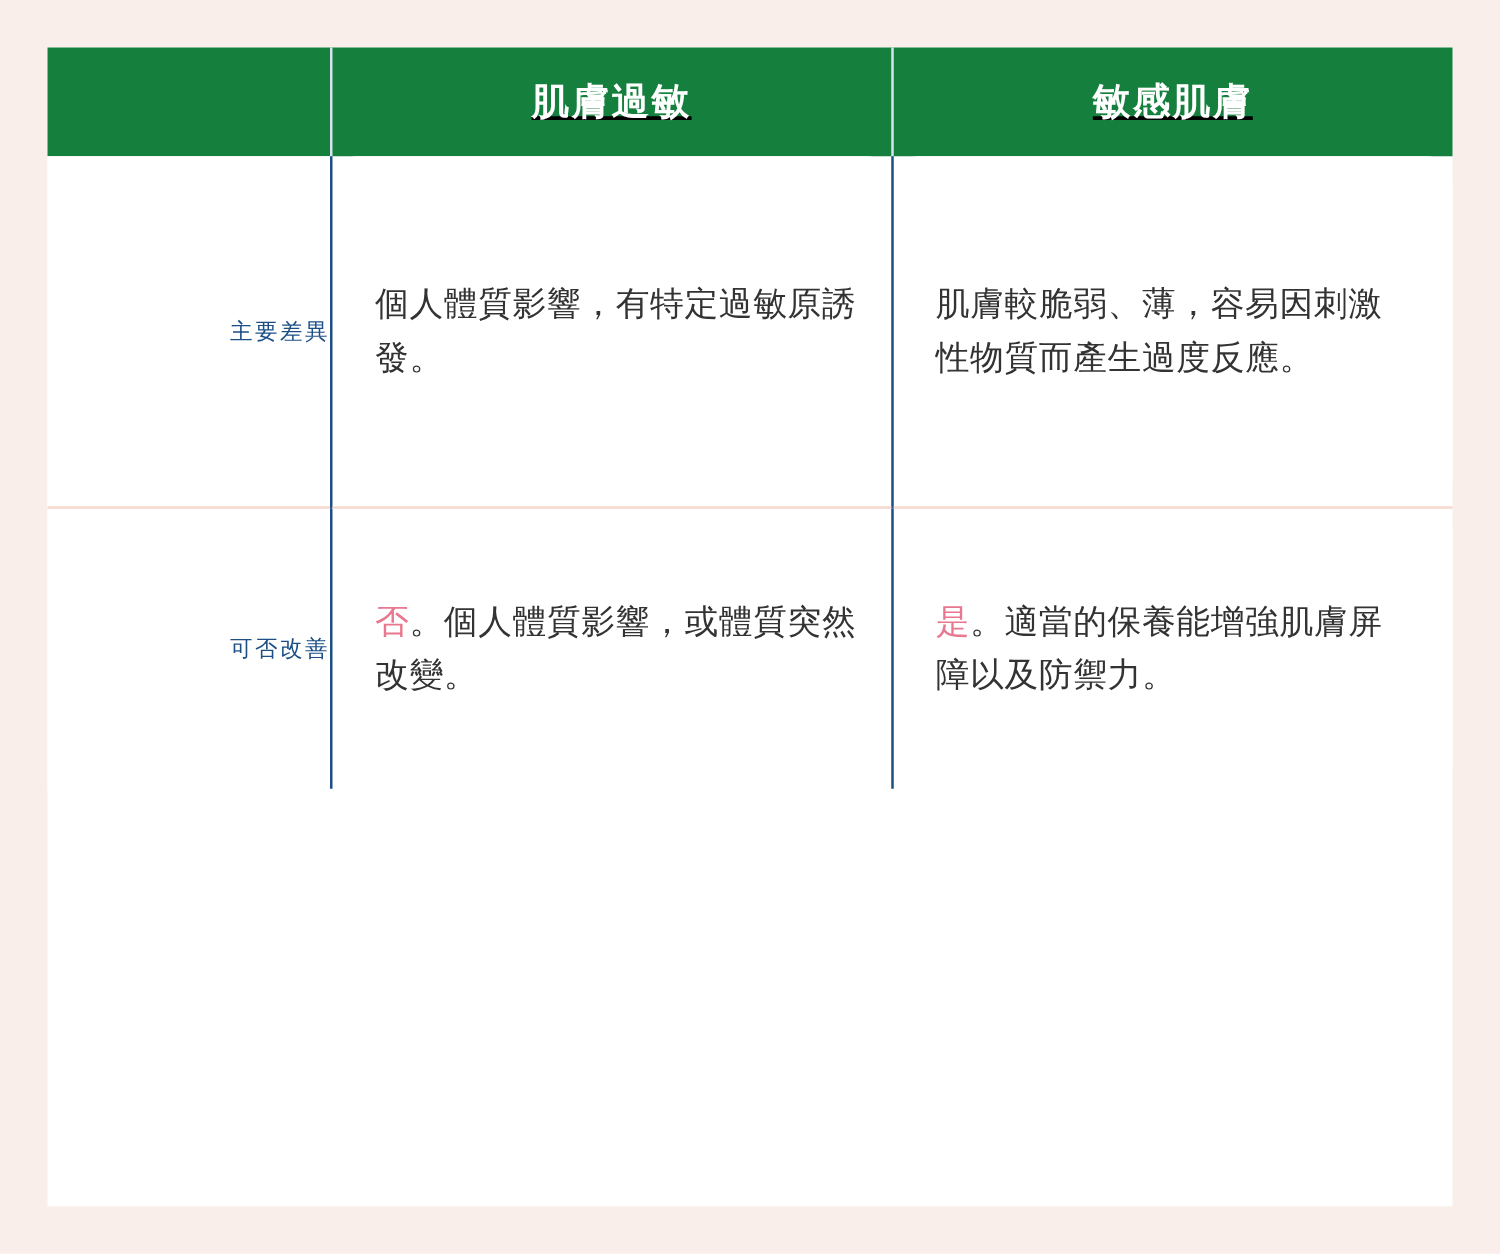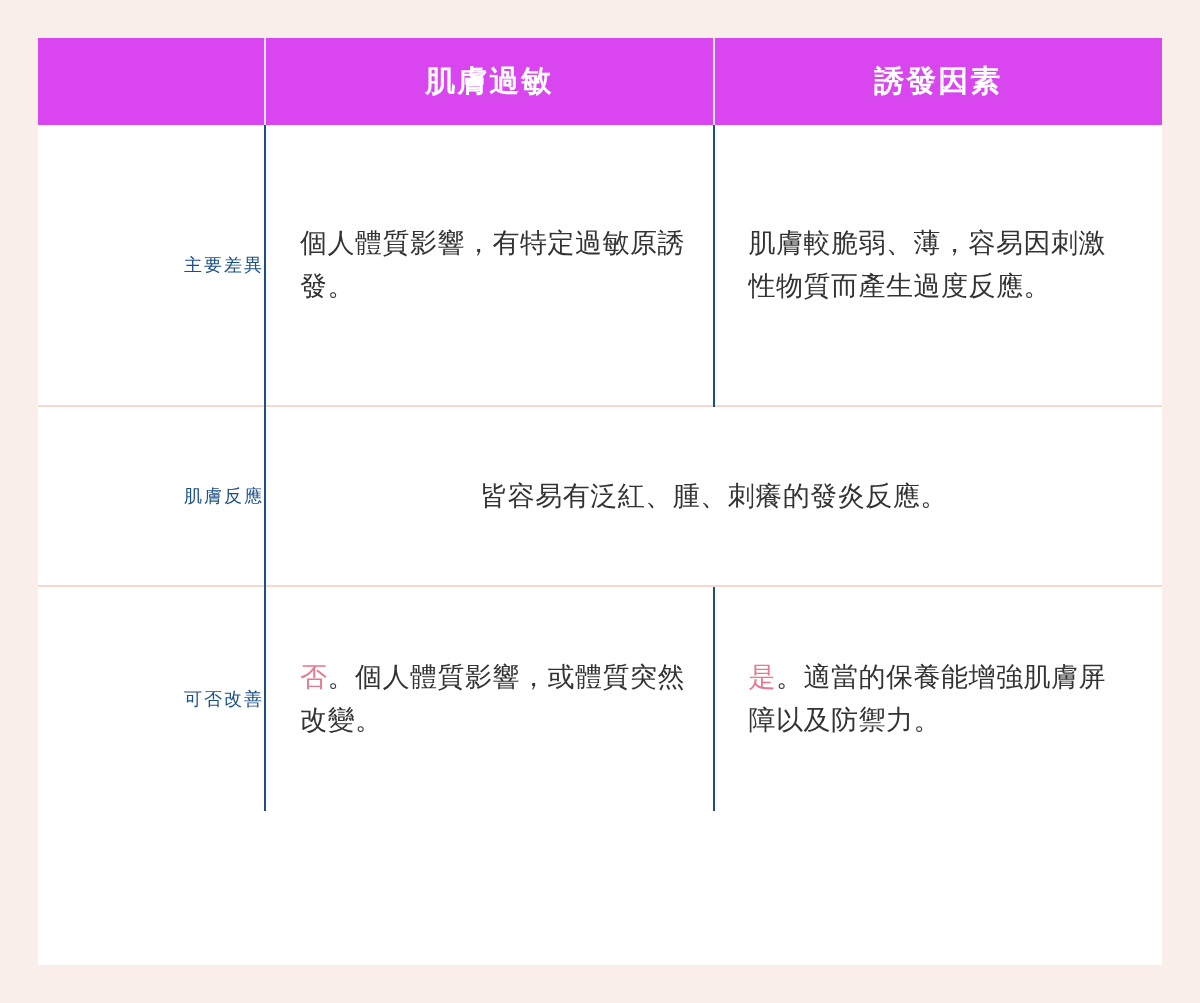--- a/index.html
+++ b/index.html
@@ -24,21 +24,22 @@
   }
 
   table.compare {
     width: 1124px;
     border-collapse: collapse;
     table-layout: fixed;
   }
 
   
   thead tr {
-    background: #d946ef;
+    background: #15803d;
+    text-decoration: underline;
   }
   thead th {
     height: 87px;
     padding: 0;
     margin: 0;
     color: #ffffff;
     font-size: 30px;
     font-weight: bold;
     letter-spacing: 2px;
     text-align: center;
@@ -104,36 +105,32 @@
 </style>
 </head>
 <body>
 
 <div class="table-wrap">
   <table class="compare">
     <thead>
       <tr>
         <th class="hspacer"></th>
         <th class="hcol">肌膚過敏</th>
-        <th class="hcol">誘發因素</th>
+        <th class="hcol">敏感肌膚</th>
       </tr>
     </thead>
     <tbody>
 
       <tr class="r1">
         <td class="rowlabel">主要差異</td>
         <td class="cell">個人體質影響，有特定過敏原誘發。</td>
         <td class="cell cell-right">肌膚較脆弱、薄，容易因刺激性物質而產生過度反應。</td>
       </tr>
 
 
-      <tr class="r3">
-        <td class="rowlabel">肌膚反應</td>
-        <td class="cell cell-span" colspan="2">皆容易有泛紅、腫、刺癢的發炎反應。</td>
-      </tr>
 
       <tr class="r4">
         <td class="rowlabel">可否改善</td>
         <td class="cell"><span class="emph">否</span><span>。個人體質影響，或體質突然改變。</span></td>
         <td class="cell cell-right"><span class="emph">是</span><span>。適當的保養能增強肌膚屏障以及防禦力。</span></td>
       </tr>
 
     </tbody>
   </table>
 </div>

